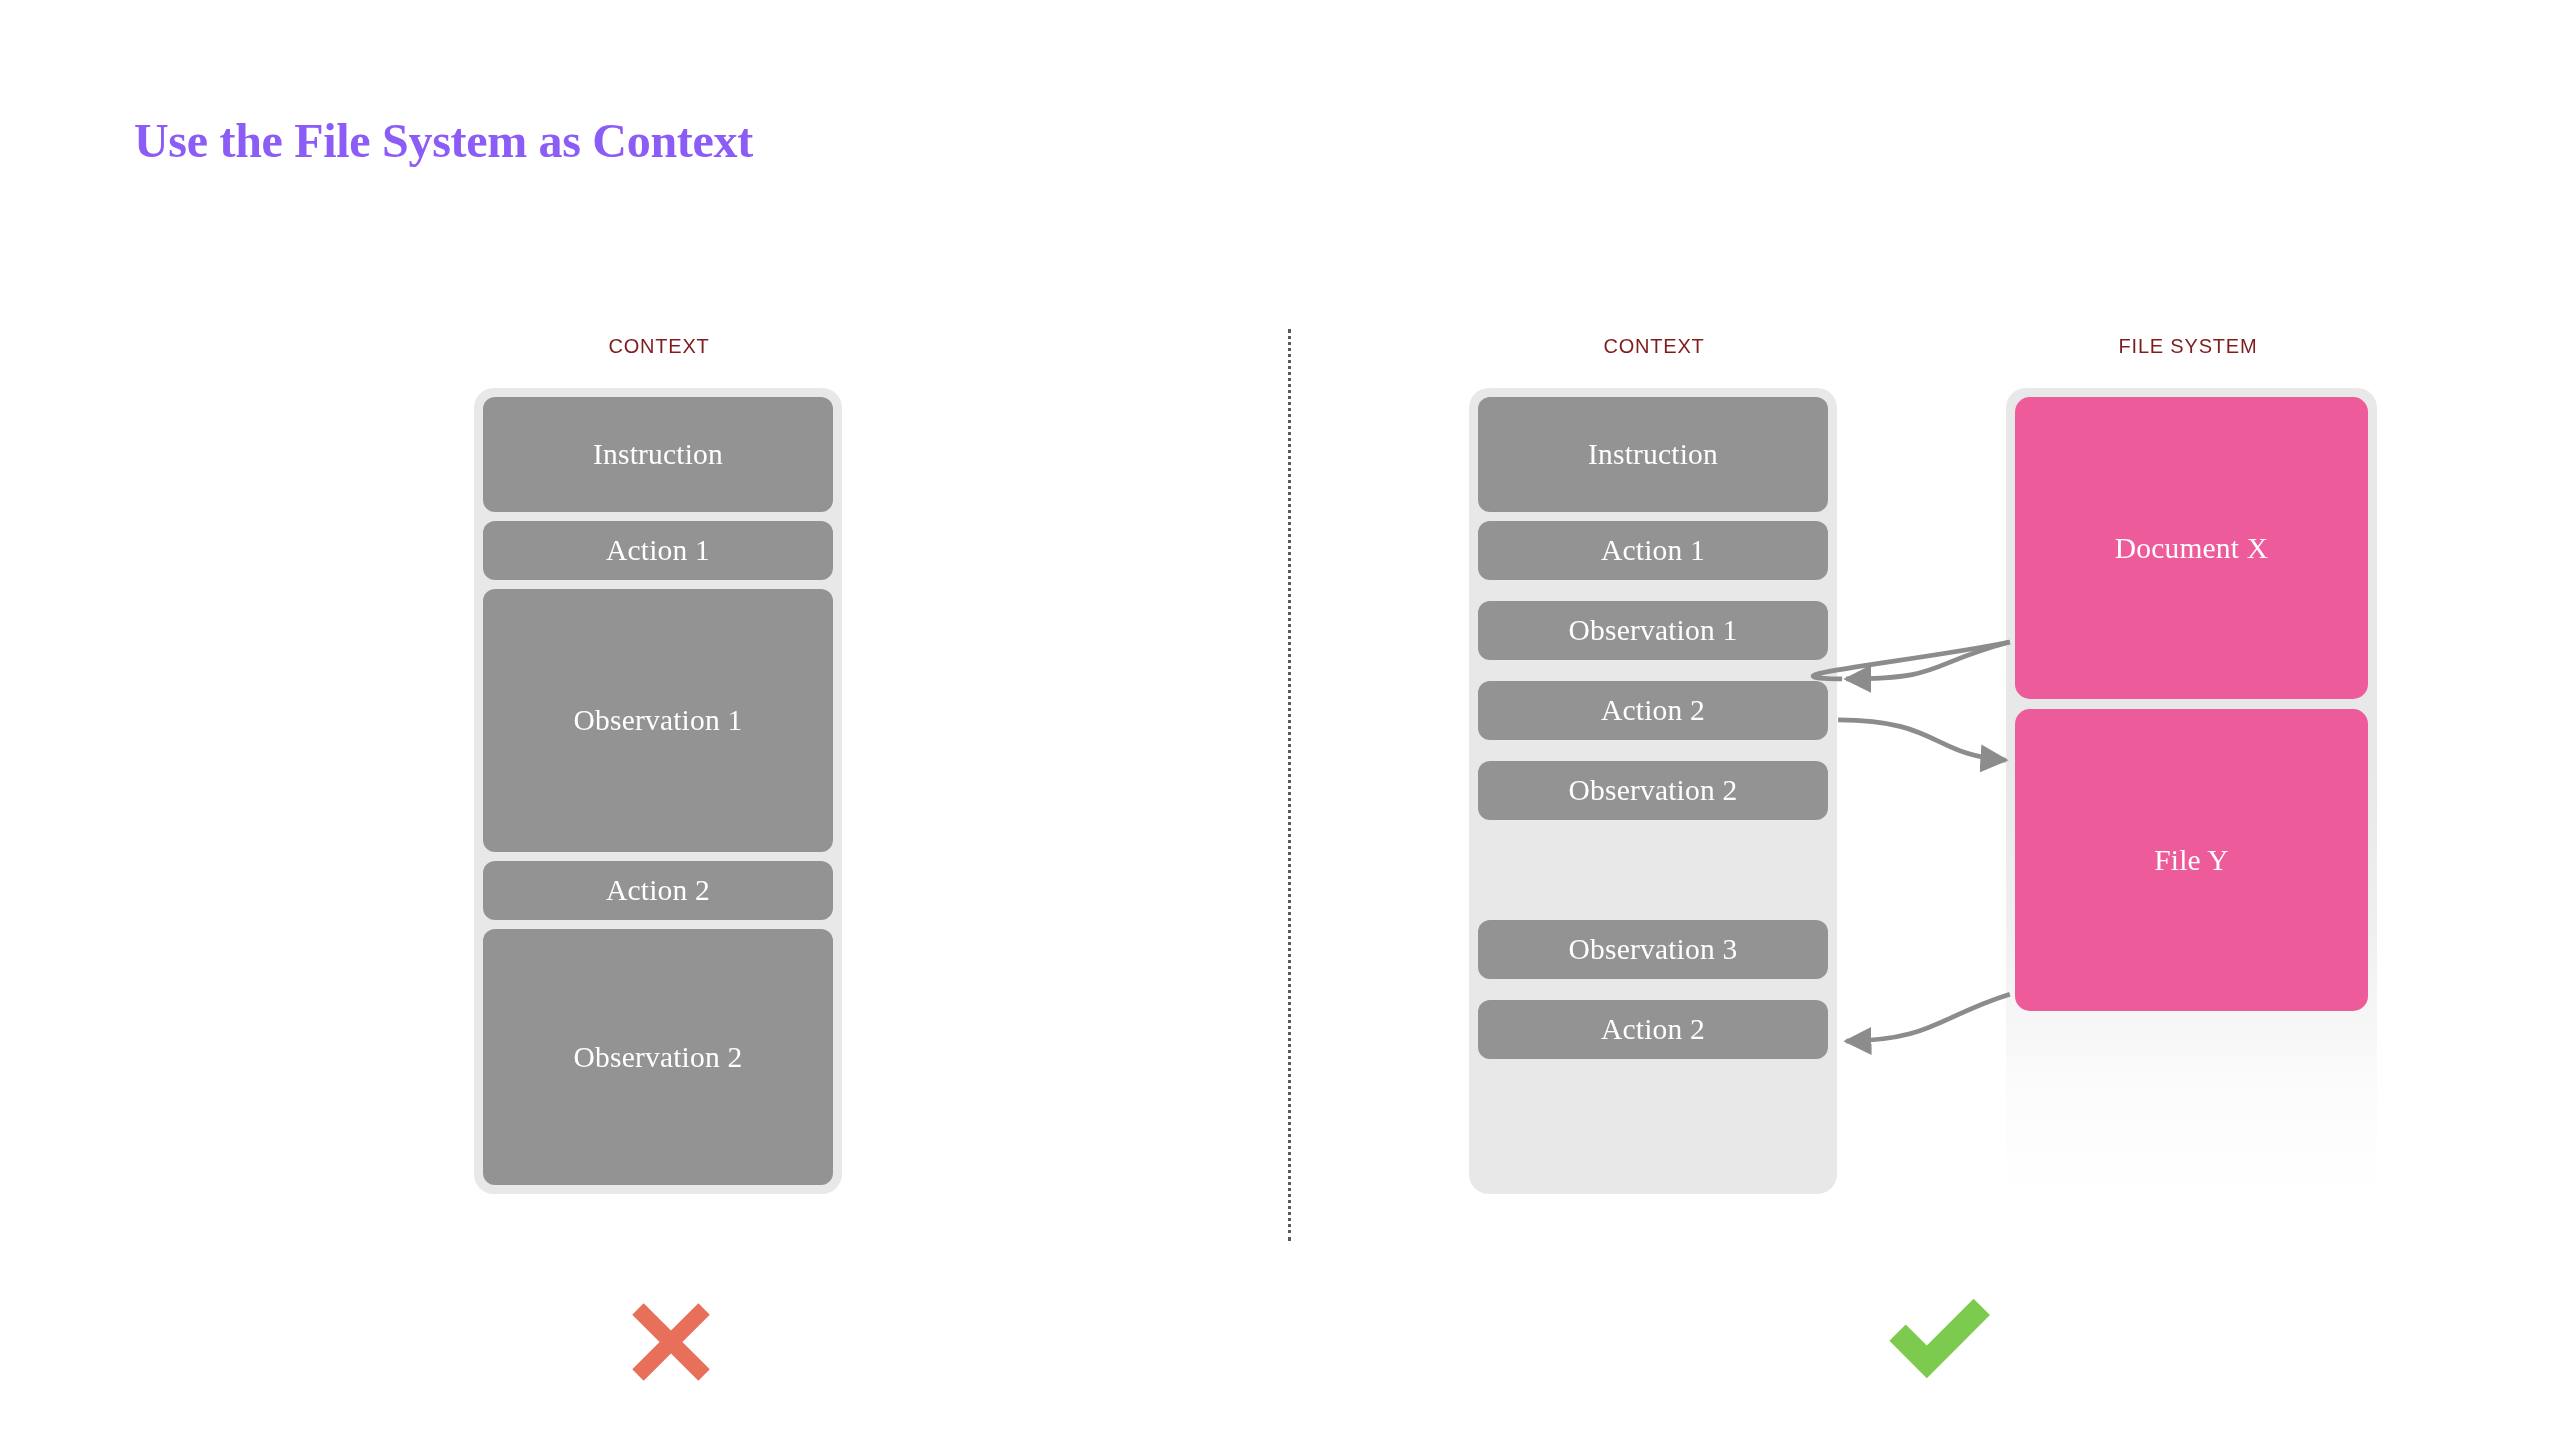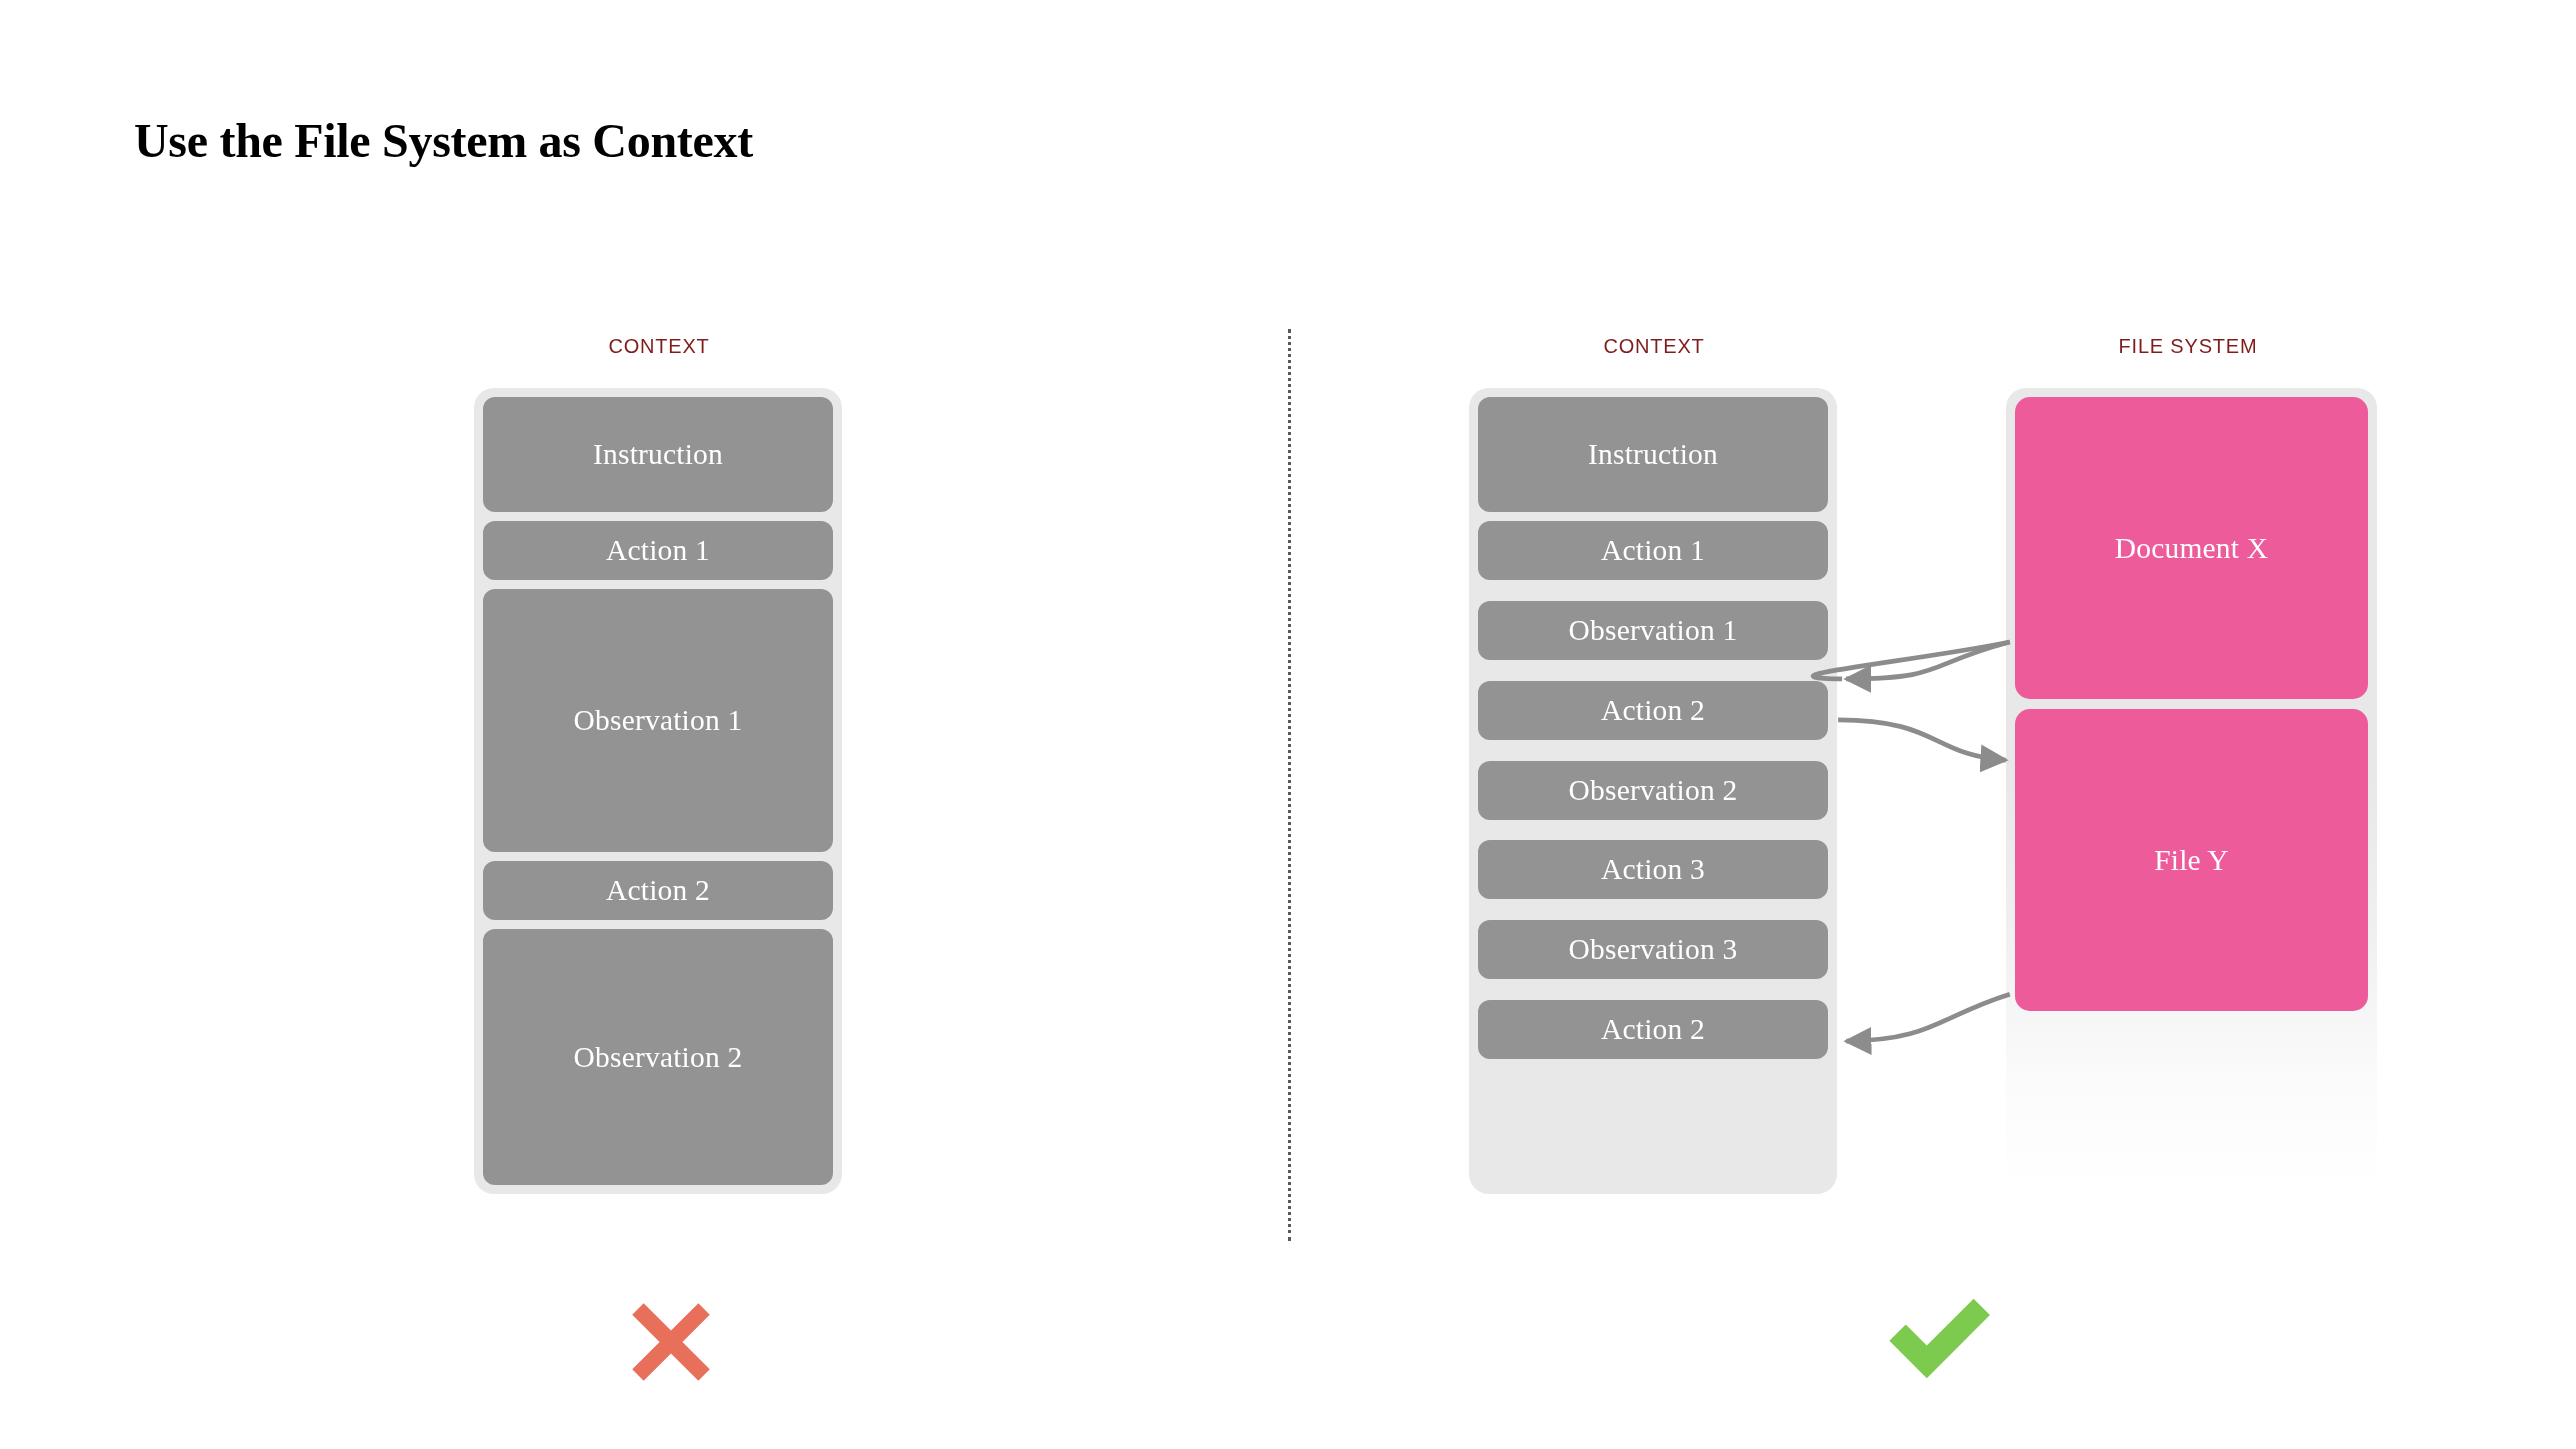--- a/index.html
+++ b/index.html
@@ -17,21 +17,21 @@
 
   
   #page-title {
     position: absolute;
     left: 134px;
     top: 113px;
     font-family: "Liberation Serif", serif;
     font-weight: bold;
     font-size: 48px;
     letter-spacing: -0.3px;
-    color: #000000;
+    color: #8b5cf6;
     white-space: nowrap;
   }
 
   
   #divider {
     position: absolute;
     left: 1288px;
     top: 329px;
     width: 0;
     height: 912px;
@@ -114,21 +114,20 @@
 </div>
 
 <div class="col-header" style="left:1654px; top:335px;">CONTEXT</div>
 
 <div class="stack" id="right-stack" style="left:1469px; top:388px; width:368px; height:806px;">
   <div class="blk" style="top:9.4px;   height:115px;">Instruction</div>
   <div class="blk" style="top:133px;  height:59px;">Action 1</div>
   <div class="blk" style="top:213px;  height:59px;">Observation 1</div>
   <div class="blk" style="top:293px;  height:59px;">Action 2</div>
   <div class="blk" style="top:373px;  height:59px;">Observation 2</div>
-  <div class="blk" style="top:452px;  height:59px;">Action 3</div>
   <div class="blk" style="top:532px;  height:59px;">Observation 3</div>
   <div class="blk" style="top:612px;  height:59px;">Action 2</div>
 </div>
 
 <div class="col-header" style="left:2188px; top:335px;">FILE SYSTEM</div>
 
 <div class="stack faded" id="fs-stack" style="left:2006px; top:388px; width:371px; height:806px;">
   <div class="blk pink" style="top:9.4px;  height:302px;">Document X</div>
   <div class="blk pink" style="top:321px; height:302px;">File Y</div>
 </div>

